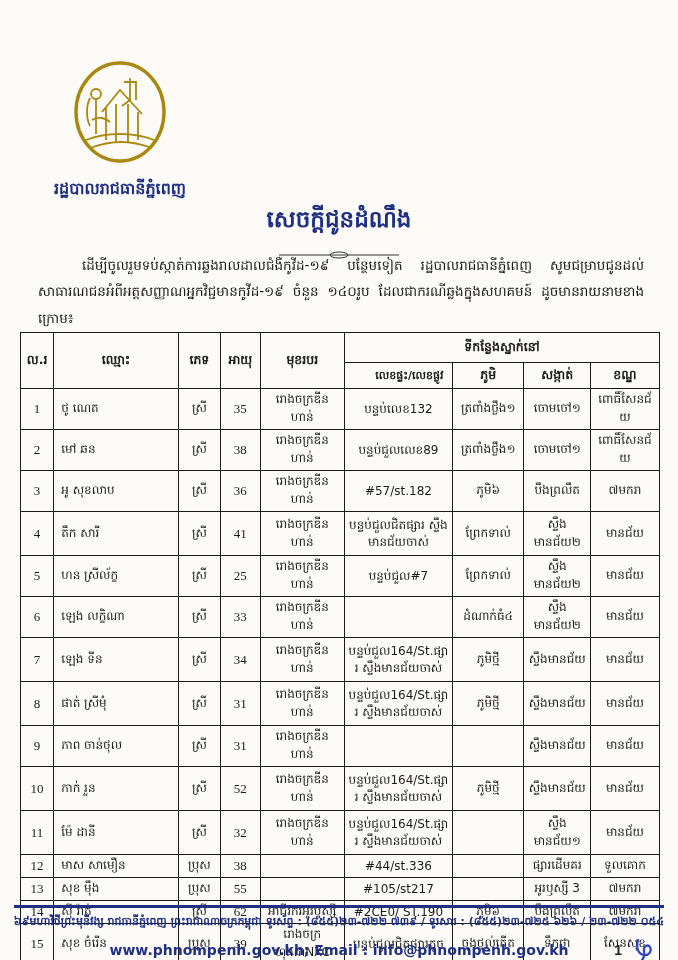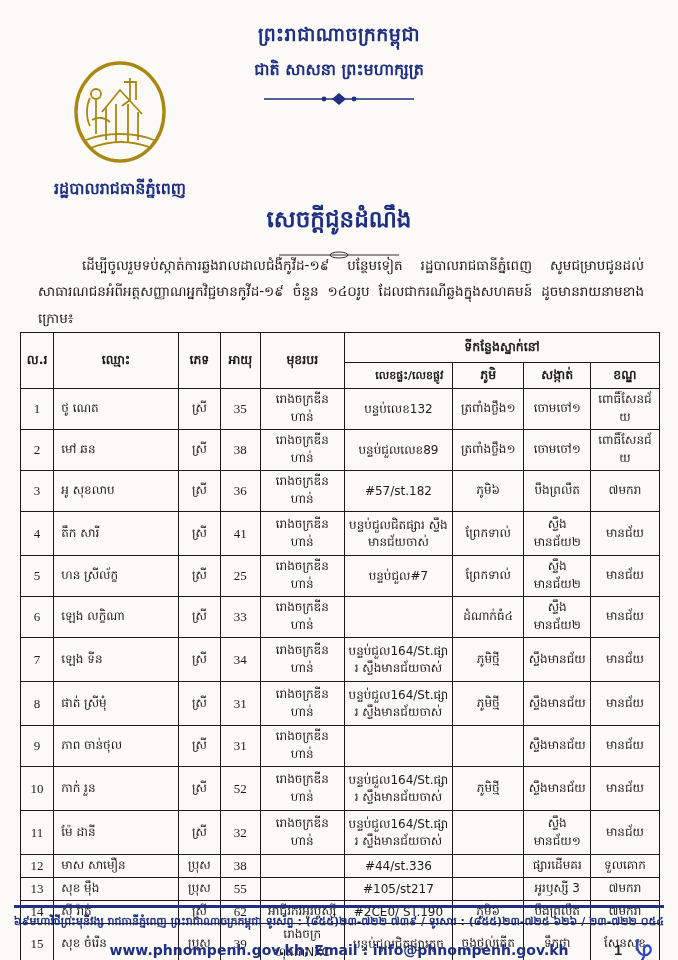--- a/index.html
+++ b/index.html
@@ -56,32 +56,20 @@
   .footer .f1{font-size:11px;font-weight:bold;}
   .footer .f2{font-size:14px;margin-top:12px;position:relative;font-weight:bold;}
   .footer .pageno{position:absolute;right:56px;top:0;color:#222;font-family:"Liberation Sans",sans-serif;}
   .footer .pen{position:absolute;right:22px;top:-4px;}
 </style>
 </head>
 <body>
 
 <div class="page">
 
-  <div class="kingdom">
-    <div class="l1">ព្រះរាជាណាចក្រកម្ពុជា</div>
-    <div class="l2">ជាតិ សាសនា ព្រះមហាក្សត្រ</div>
-    <div class="orn">
-      <svg width="150" height="14" viewBox="0 0 150 14">
-        <line x1="0" y1="7" x2="150" y2="7" stroke="#1f2f82" stroke-width="1.6"></line>
-        <path d="M75 1 L82 7 L75 13 L68 7 Z" fill="#1f2f82"></path>
-        <circle cx="60" cy="7" r="2.4" fill="#1f2f82"></circle>
-        <circle cx="90" cy="7" r="2.4" fill="#1f2f82"></circle>
-      </svg>
-    </div>
-  </div>
 
   <div class="logo-block">
     <svg class="seal" width="96" height="104" viewBox="0 0 96 104">
       <ellipse cx="48" cy="52" rx="44" ry="49" fill="none" stroke="#a9880f" stroke-width="3.4"></ellipse>
       <g stroke="#a9880f" stroke-width="1.8" fill="none">
 
         <path d="M58 18 L58 40 L50 46"></path>
         <path d="M52 22 L64 22 L64 40"></path>
         <path d="M30 52 L48 30 L70 54"></path>
         <path d="M34 48 L34 80 M44 44 L44 82 M56 44 L56 82 M66 52 L66 80"></path>

